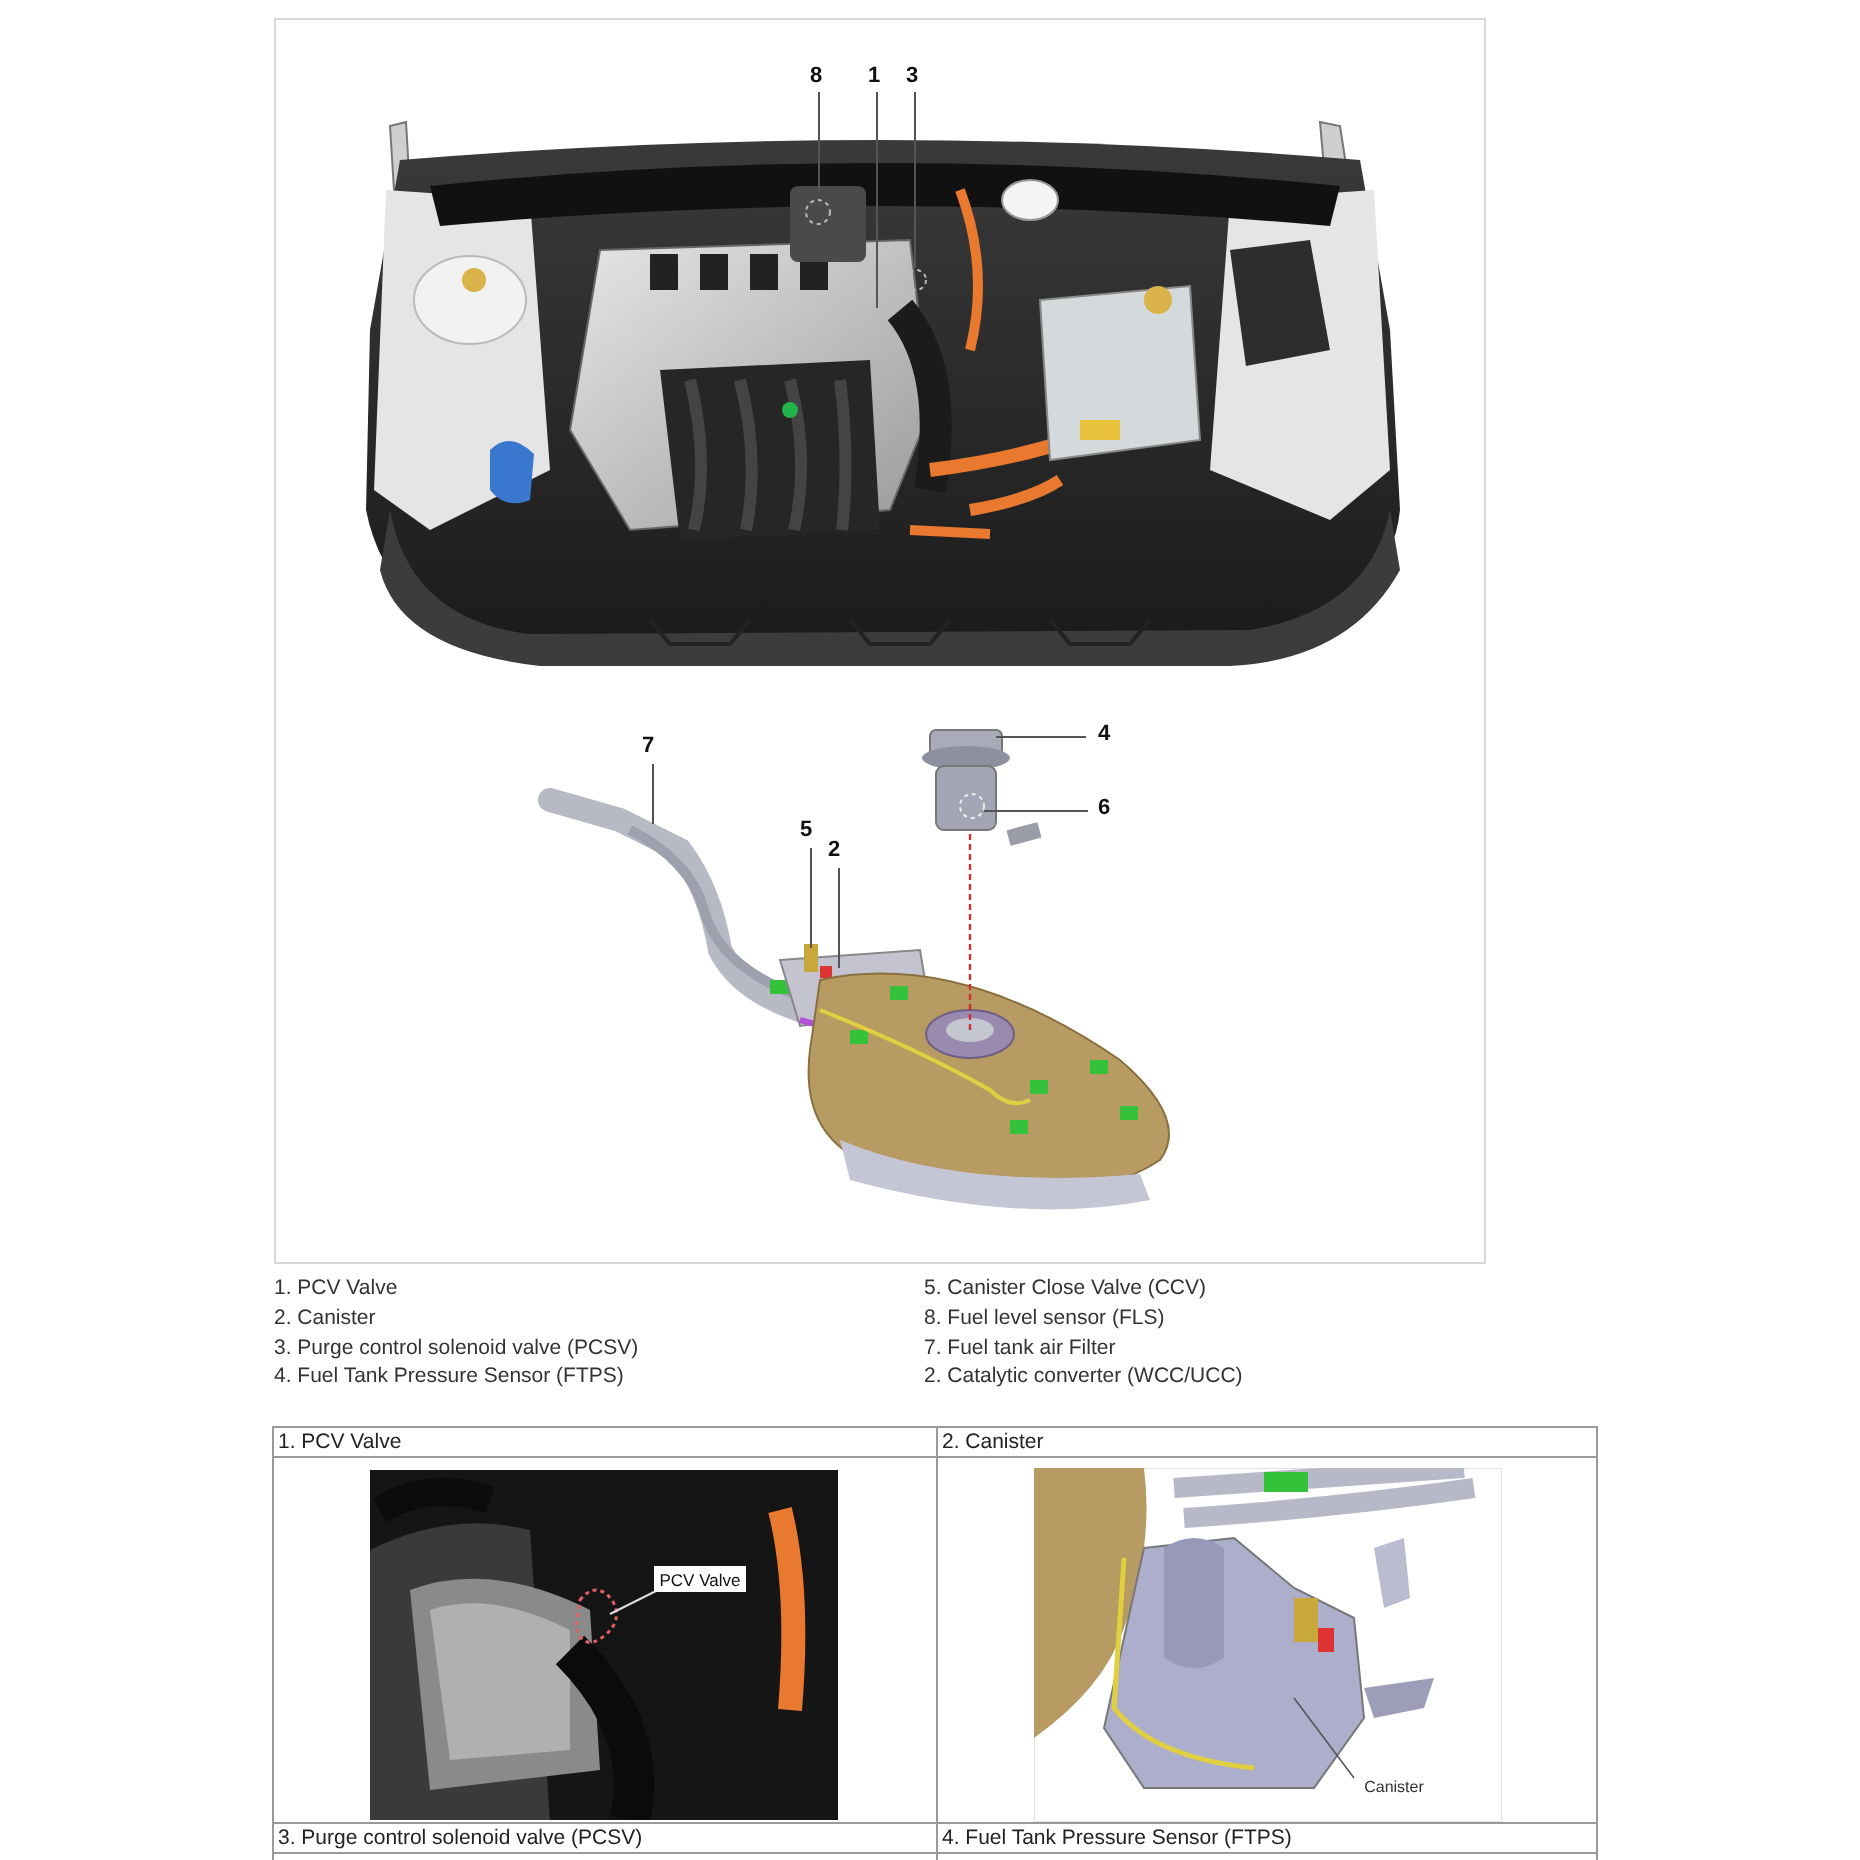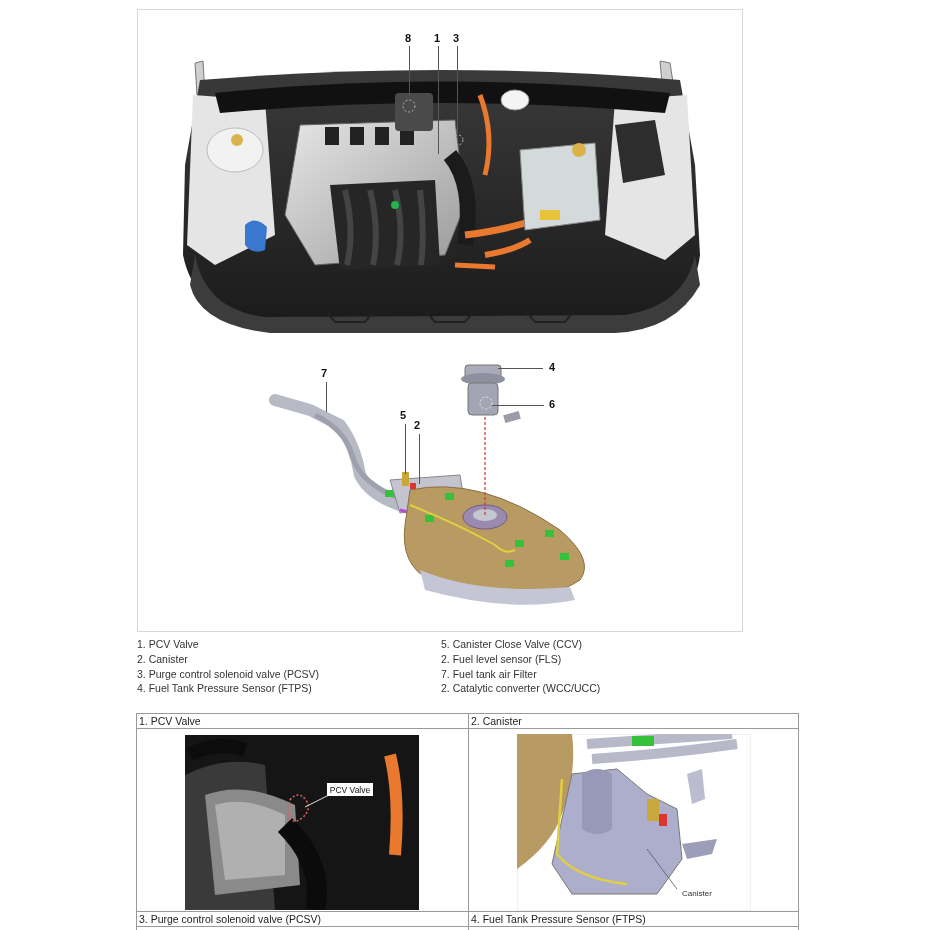--- a/index.html
+++ b/index.html
@@ -136,23 +136,23 @@
 <span class="callout" style="left:549px;top:398px">6</span>
 <span class="callout" style="left:400px;top:409px">5</span>
 <span class="callout" style="left:414px;top:419px">2</span>
 
 <div class="legend" style="left:137px">
   <div>1. PCV Valve</div>
   <div>2. Canister</div>
   <div>3. Purge control solenoid valve (PCSV)</div>
   <div>4. Fuel Tank Pressure Sensor (FTPS)</div>
 </div>
-<div class="legend" style="left:441px">
+<div class="legend" style="left:462px">
   <div>5. Canister Close Valve (CCV)</div>
-  <div>2. Fuel level sensor (FLS)</div>
+  <div>8. Fuel level sensor (FLS)</div>
   <div>7. Fuel tank air Filter</div>
   <div>2. Catalytic converter (WCC/UCC)</div>
 </div>
 
 <table class="detail">
   <tbody>
       <tr>
     <td class="hdr" style="width:327px">1. PCV Valve</td>
     <td class="hdr">2. Canister</td>
   </tr>

